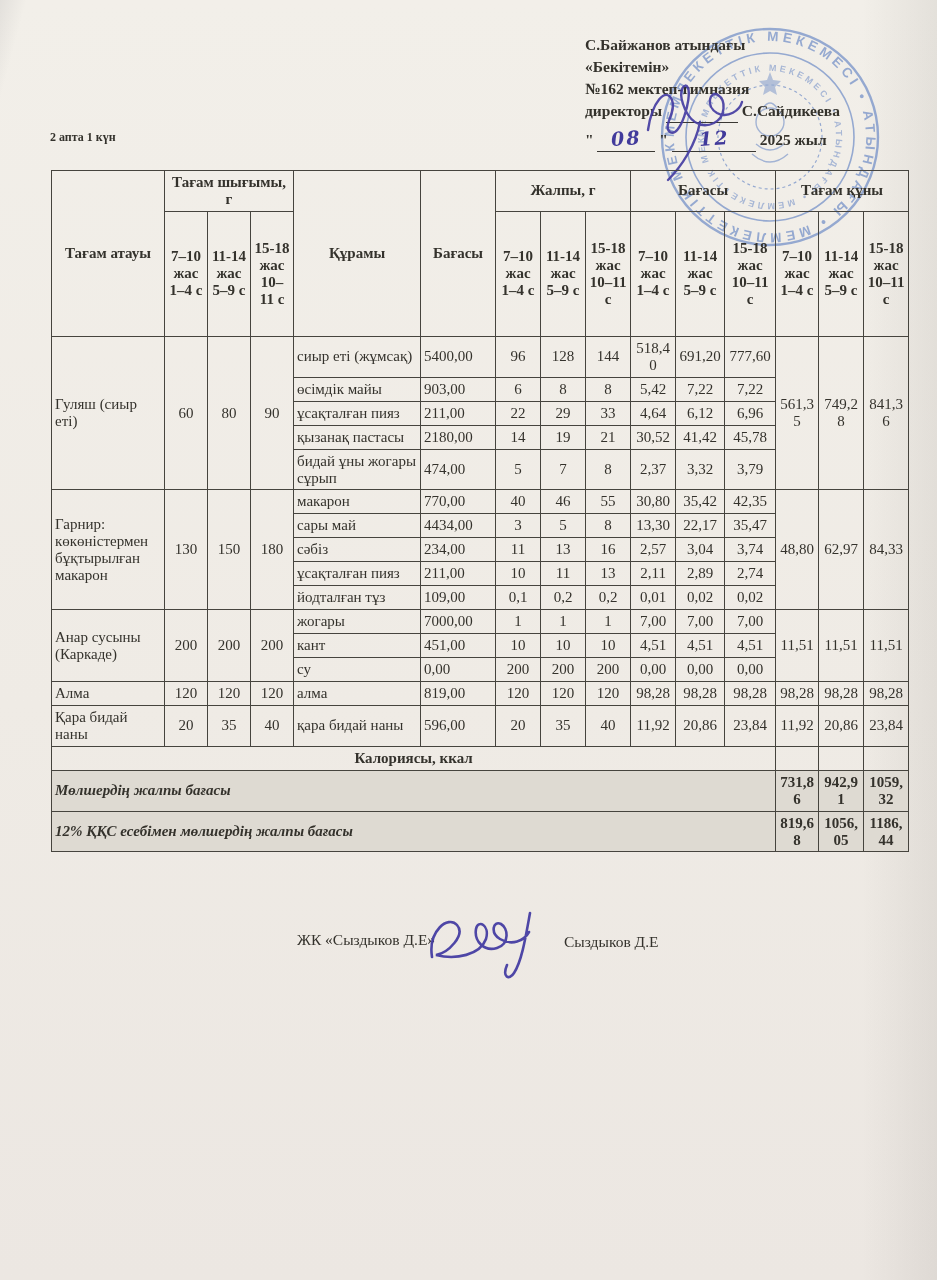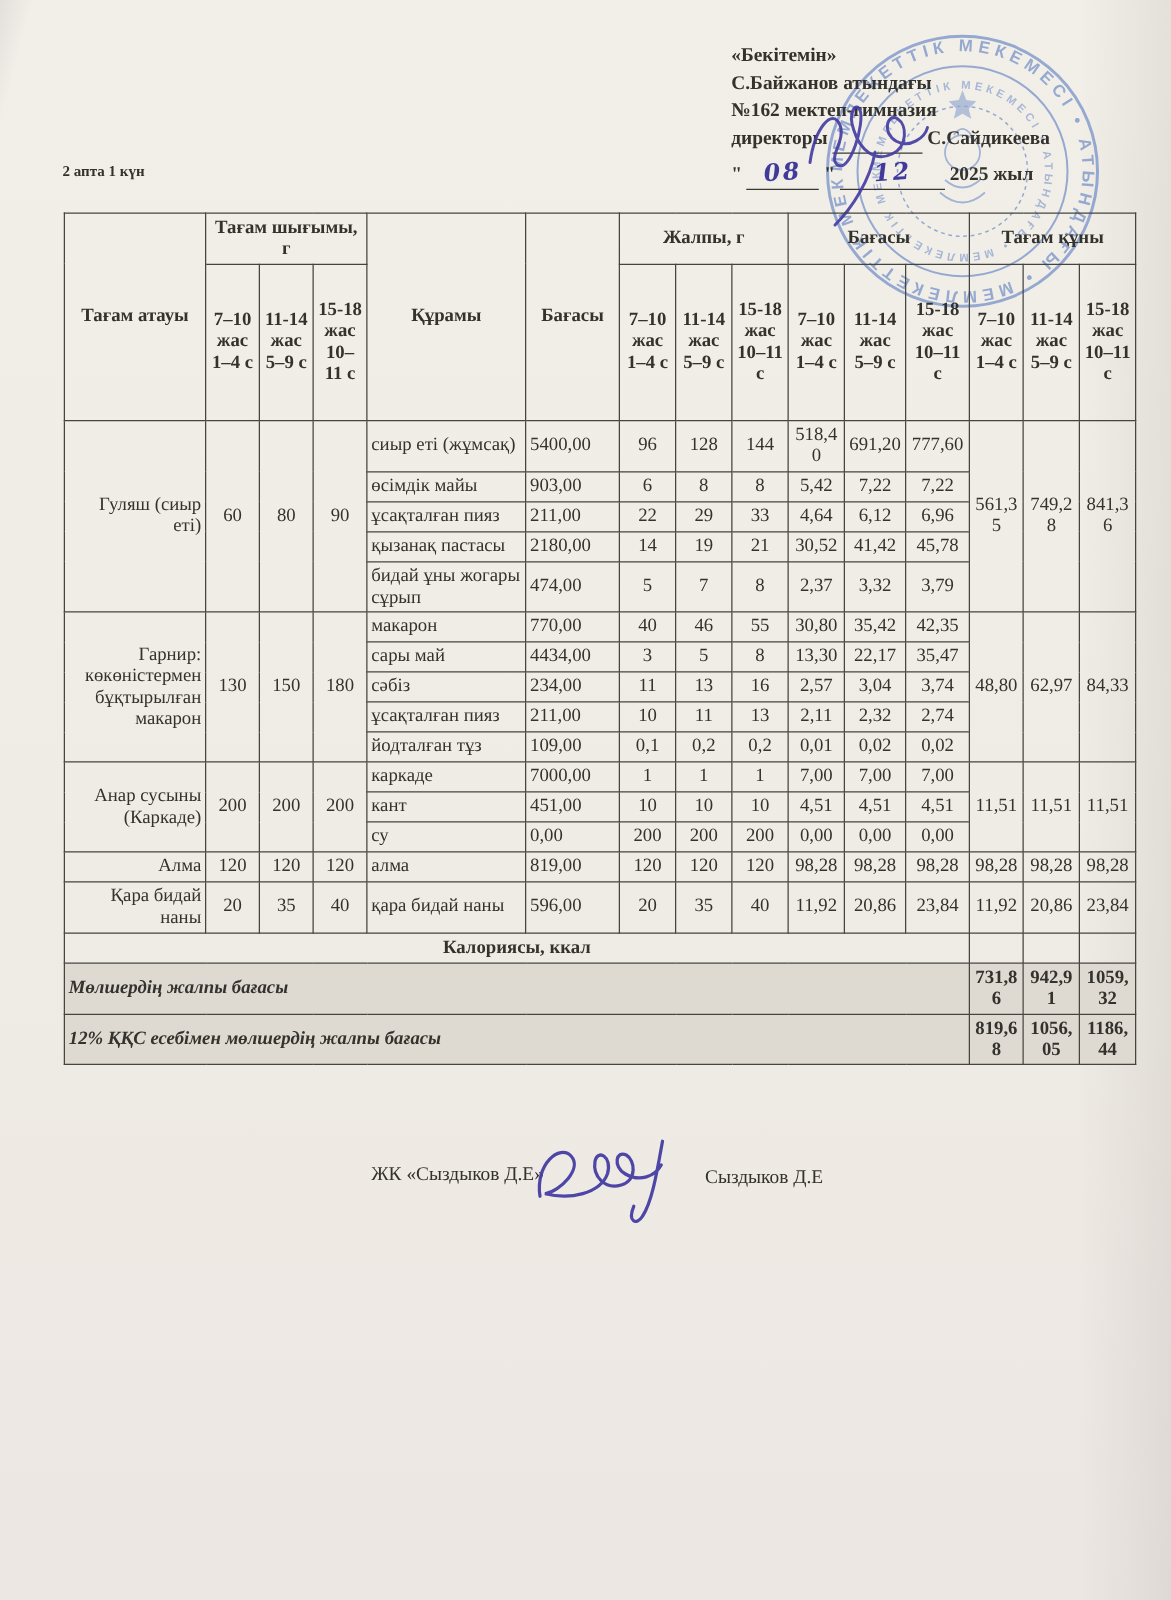--- a/index.html
+++ b/index.html
@@ -47,21 +47,21 @@
   }
   table.menu th,table.menu td{
     border:1px solid #46443e;
     padding:3px 3px;
     vertical-align:middle;
     overflow:hidden;
   }
   table.menu th{font-weight:bold;text-align:center;}
   tr.group-row th{height:32px;}
   th.age{height:118px;vertical-align:middle;font-weight:bold;}
-  td.dish{vertical-align:top;text-align:right;padding:4px 5px;}
+  td.dish{vertical-align:top;text-align:left;padding:4px 5px;}
   td.ing{text-align:left;padding:4px 6px;}
   td.num{text-align:center;}
   td.top{vertical-align:top;padding-top:5px;}
   td.brk{word-break:break-all;}
   td.price{text-align:left;padding-right:8px;}
   td.sum-label{font-weight:bold;font-style:italic;text-align:left;padding:5px 6px;}
   td.sum-label.cal{font-style:normal;text-align:center;}
   tr.shaded td{background:#dedad2;}
   td.sum-val{font-weight:bold;vertical-align:top;}
   
@@ -91,22 +91,22 @@
     </g>
     <text font-size="13.5" letter-spacing="4">
       <textPath href="#ringPath">МЕМЛЕКЕТТІК МЕКЕМЕСІ • АТЫНДАҒЫ • МЕМЛЕКЕТТІК МЕКЕМЕСІ •</textPath>
     </text>
     <text font-size="9" letter-spacing="3" opacity=".8">
       <textPath href="#ringPath2">МЕМЛЕКЕТТІК МЕКЕМЕСІ • АТЫНДАҒЫ • МЕМЛЕКЕТТІК МЕКЕМЕСІ •</textPath>
     </text>
   </svg>
 
   <div class="approval">
+    <div>С.Байжанов атындағы</div>
     <div>«Бекітемін»</div>
-    <div>С.Байжанов атындағы</div>
     <div>№162 мектеп-гимназия</div>
     <div class="row4">
       <span>директоры</span>
       <span class="uline" style="width:72px;">&nbsp;</span>
       <span>С.Сайдикеева</span>
     </div>
     <div class="date-line">
       <span>"</span>
       <span class="uline day"><span class="hand">08</span></span>
       <span>"</span>
@@ -259,39 +259,39 @@
           <td class="num brk">3,04</td>
           <td class="num brk">3,74</td>
         </tr>
         <tr>
           <td class="ing">ұсақталған пияз</td>
           <td class="num price">211,00</td>
           <td class="num">10</td>
           <td class="num">11</td>
           <td class="num">13</td>
           <td class="num brk">2,11</td>
-          <td class="num brk">2,32</td>
+          <td class="num brk">2,89</td>
           <td class="num brk">2,74</td>
         </tr>
         <tr>
           <td class="ing">йодталған тұз</td>
           <td class="num price">109,00</td>
           <td class="num">0,1</td>
           <td class="num">0,2</td>
           <td class="num">0,2</td>
           <td class="num brk">0,01</td>
           <td class="num brk">0,02</td>
           <td class="num brk">0,02</td>
         </tr>
         <tr>
           <td class="dish" rowspan="3">Анар сусыны (Каркаде)</td>
           <td class="num top" rowspan="3">200</td>
           <td class="num top" rowspan="3">200</td>
           <td class="num top" rowspan="3">200</td>
-          <td class="ing">каркаде</td>
+          <td class="ing">жогары</td>
           <td class="num price">7000,00</td>
           <td class="num">1</td>
           <td class="num">1</td>
           <td class="num">1</td>
           <td class="num brk">7,00</td>
           <td class="num brk">7,00</td>
           <td class="num brk">7,00</td>
           <td class="num top brk" rowspan="3">11,51</td>
           <td class="num top brk" rowspan="3">11,51</td>
           <td class="num top brk" rowspan="3">11,51</td>

